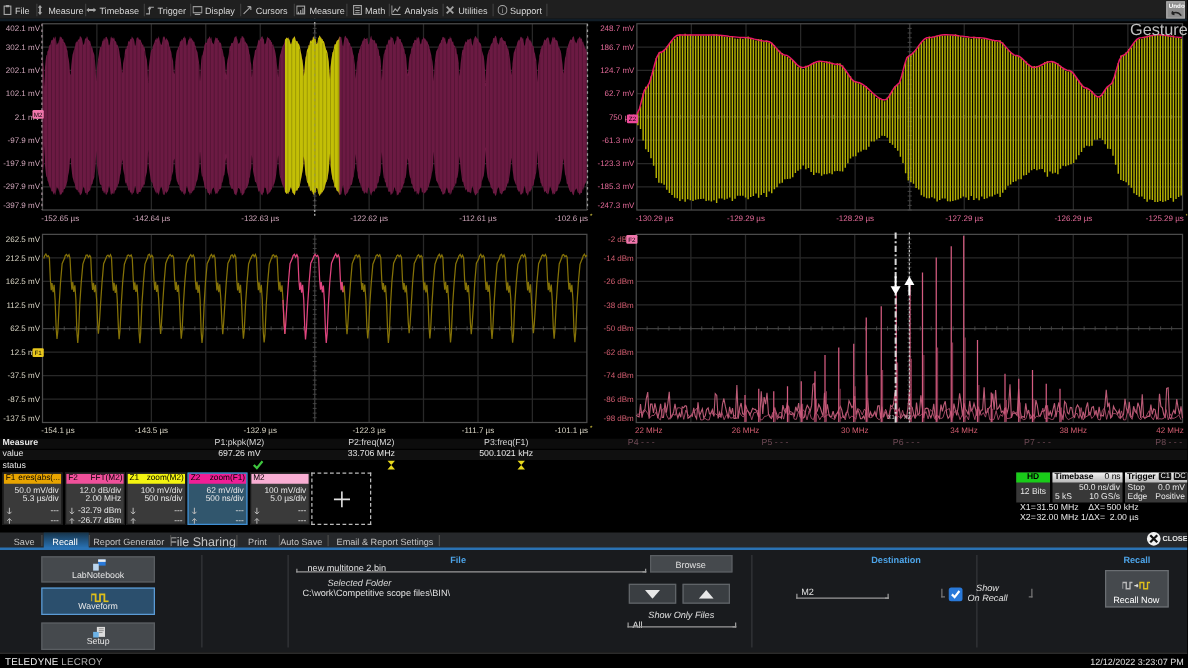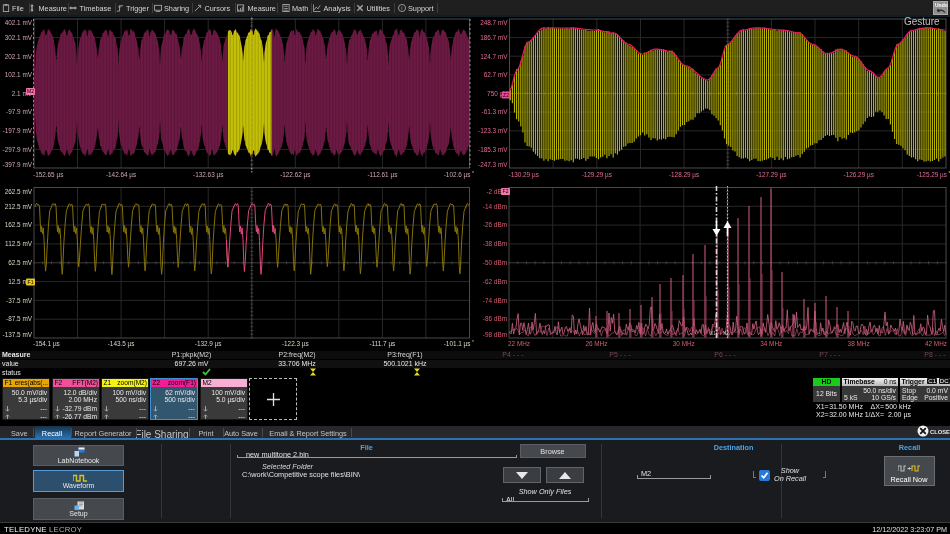--- a/index.html
+++ b/index.html
@@ -195,21 +195,21 @@
     </svg>
     <span style="position:absolute;left:79.5px;top:3.5px;font-size:7.3px;color:#d6d6d6">Timebase</span>
     <svg width="8" height="8" viewBox="0 0 9 9" style="position:absolute;left:115.5px;top:3.5px;opacity:0.8" stroke-width="1">
       <path d="M1 8 H4 V2 H8 M4 2 L2.8 3.8 M4 2 L5.2 3.8" stroke="#c8c8c8" fill="none"></path>
     </svg>
     <span style="position:absolute;left:126px;top:3.5px;font-size:7.3px;color:#d6d6d6">Trigger</span>
     <svg width="8" height="8" viewBox="0 0 9 9" style="position:absolute;left:153.5px;top:3.5px;opacity:0.8" stroke-width="1">
       <rect x="0.5" y="1.5" width="8" height="5.5" fill="none" stroke="#c8c8c8"></rect>
       <line x1="2" y1="8.5" x2="7" y2="8.5" stroke="#c8c8c8"></line>
     </svg>
-    <span style="position:absolute;left:164px;top:3.5px;font-size:7.3px;color:#d6d6d6">Sharing</span>
+    <span style="position:absolute;left:164px;top:3.5px;font-size:7.3px;color:#d6d6d6">Display</span>
     <svg width="8" height="8" viewBox="0 0 9 9" style="position:absolute;left:194.0px;top:3.5px;opacity:0.8" stroke-width="1">
       <path d="M1 8 L7.5 1.5 M7.5 1.5 H4.5 M7.5 1.5 V4.5" stroke="#c8c8c8" fill="none"></path>
     </svg>
     <span style="position:absolute;left:204.5px;top:3.5px;font-size:7.3px;color:#d6d6d6">Cursors</span>
     <svg width="8" height="8" viewBox="0 0 9 9" style="position:absolute;left:237.0px;top:3.5px;opacity:0.8" stroke-width="1">
       <rect x="0.5" y="1" width="7" height="7" fill="none" stroke="#c8c8c8"></rect>
       <path d="M2 8V6 M4 8V4.5 M6 8V3" stroke="#c8c8c8"></path>
     </svg>
     <span style="position:absolute;left:247.5px;top:3.5px;font-size:7.3px;color:#d6d6d6">Measure</span>
     <svg width="8" height="8" viewBox="0 0 9 9" style="position:absolute;left:281.5px;top:3.5px;opacity:0.8" stroke-width="1">
@@ -234,21 +234,21 @@
     <div style="position:absolute;left:68px;top:3px;width:1px;height:10px;background:#3c3c3c"></div>
     <div style="position:absolute;left:115px;top:3px;width:1px;height:10px;background:#3c3c3c"></div>
     <div style="position:absolute;left:151.5px;top:3px;width:1px;height:10px;background:#3c3c3c"></div>
     <div style="position:absolute;left:192px;top:3px;width:1px;height:10px;background:#3c3c3c"></div>
     <div style="position:absolute;left:234.5px;top:3px;width:1px;height:10px;background:#3c3c3c"></div>
     <div style="position:absolute;left:276.5px;top:3px;width:1px;height:10px;background:#3c3c3c"></div>
     <div style="position:absolute;left:310.5px;top:3px;width:1px;height:10px;background:#3c3c3c"></div>
     <div style="position:absolute;left:353.5px;top:3px;width:1px;height:10px;background:#3c3c3c"></div>
     <div style="position:absolute;left:394px;top:3px;width:1px;height:10px;background:#3c3c3c"></div>
     <div style="position:absolute;left:437px;top:3px;width:1px;height:10px;background:#3c3c3c"></div>
-    <span style="position:absolute;left:904px;top:16px;font-size:10px;color:#c0c0c0">Gesture</span>
+    <span style="position:absolute;left:904px;top:16px;font-size:13px;color:#c0c0c0">Gesture</span>
     <div style="position:absolute;left:933px;top:0.5px;width:15px;height:14px;background:#8e8e8e;border:1px solid #aaa;box-sizing:border-box">
       <div style="position:absolute;left:1px;top:0px;font-size:5px;color:#fff;font-weight:bold">Undo</div>
       <svg width="11" height="7" viewBox="0 0 11 7" style="position:absolute;left:1px;top:6.5px">
         <path d="M10 4.5 Q7 0.5 2.5 3 M2.5 3 L4.6 3.6 M2.5 3 L3.2 1" stroke="#222" fill="none" stroke-width="1.2"></path>
       </svg>
     </div>
   </div>
 <div style="position:absolute;left:0;top:15px;width:950px;height:2px;background:#101c26"></div>
 <div style="position:absolute;left:0;top:350px;width:950px;height:27px;background:#000;font-size:7px;color:#e8e8e8">
     <div style="position:absolute;left:0;top:0.5px;width:950px;height:8.5px;background:#0c0c0c"></div>
@@ -460,21 +460,21 @@
     </div>
     <div style="position:absolute;left:546px;top:27px;width:38px;height:16.5px;background:#3a3e42;border:1px solid #606468;box-sizing:border-box">
       <svg width="12" height="7" viewBox="0 0 12 7" style="position:absolute;left:12px;top:4.5px">
         <path d="M0 7 H12 L6 0 Z" fill="#e8e8e8"></path>
       </svg>
     </div>
     <span style="position:absolute;left:490px;top:47.5px;width:110px;text-align:center;font-style:italic">Show Only Files</span>
     <span style="position:absolute;left:506px;top:55px">All</span>
     <div style="position:absolute;left:502px;top:58.5px;width:87px;height:3.5px;border-left:1px solid #9a9a9a;border-bottom:1px solid #9a9a9a;box-sizing:border-box"></div>
     <div style="position:absolute;left:586px;top:58.5px;width:3px;height:3.5px;border-right:1px solid #9a9a9a;border-bottom:1px solid #9a9a9a;box-sizing:border-box"></div>
-    <span style="position:absolute;left:697px;top:3px;width:73px;text-align:center;color:#4da4e8;font-weight:bold">Destination</span>
+    <span style="position:absolute;left:697px;top:3px;width:73px;text-align:left;color:#4da4e8;font-weight:bold">Destination</span>
     <span style="position:absolute;left:641px;top:29.5px">M2</span>
     <div style="position:absolute;left:637px;top:35.5px;width:74px;height:3.5px;border-left:1px solid #9a9a9a;border-bottom:1px solid #9a9a9a;box-sizing:border-box"></div>
     <div style="position:absolute;left:708px;top:35.5px;width:3px;height:3.5px;border-right:1px solid #9a9a9a;border-bottom:1px solid #9a9a9a;box-sizing:border-box"></div>
     <div style="position:absolute;left:753px;top:31px;width:3px;height:7px;border-left:1px solid #777;border-bottom:1px solid #777;box-sizing:border-box"></div>
     <div style="position:absolute;left:823px;top:31px;width:3px;height:7px;border-right:1px solid #777;border-bottom:1px solid #777;box-sizing:border-box"></div>
     <div style="position:absolute;left:759px;top:30.5px;width:10.5px;height:10.5px;background:#2979d9;border-radius:2px">
       <svg width="9" height="9" viewBox="0 0 9 9" style="position:absolute;left:0.8px;top:0.8px">
         <path d="M1.5 4.5 L3.7 6.7 L7.5 1.8" stroke="#fff" stroke-width="1.7" fill="none"></path>
       </svg>
     </div>

